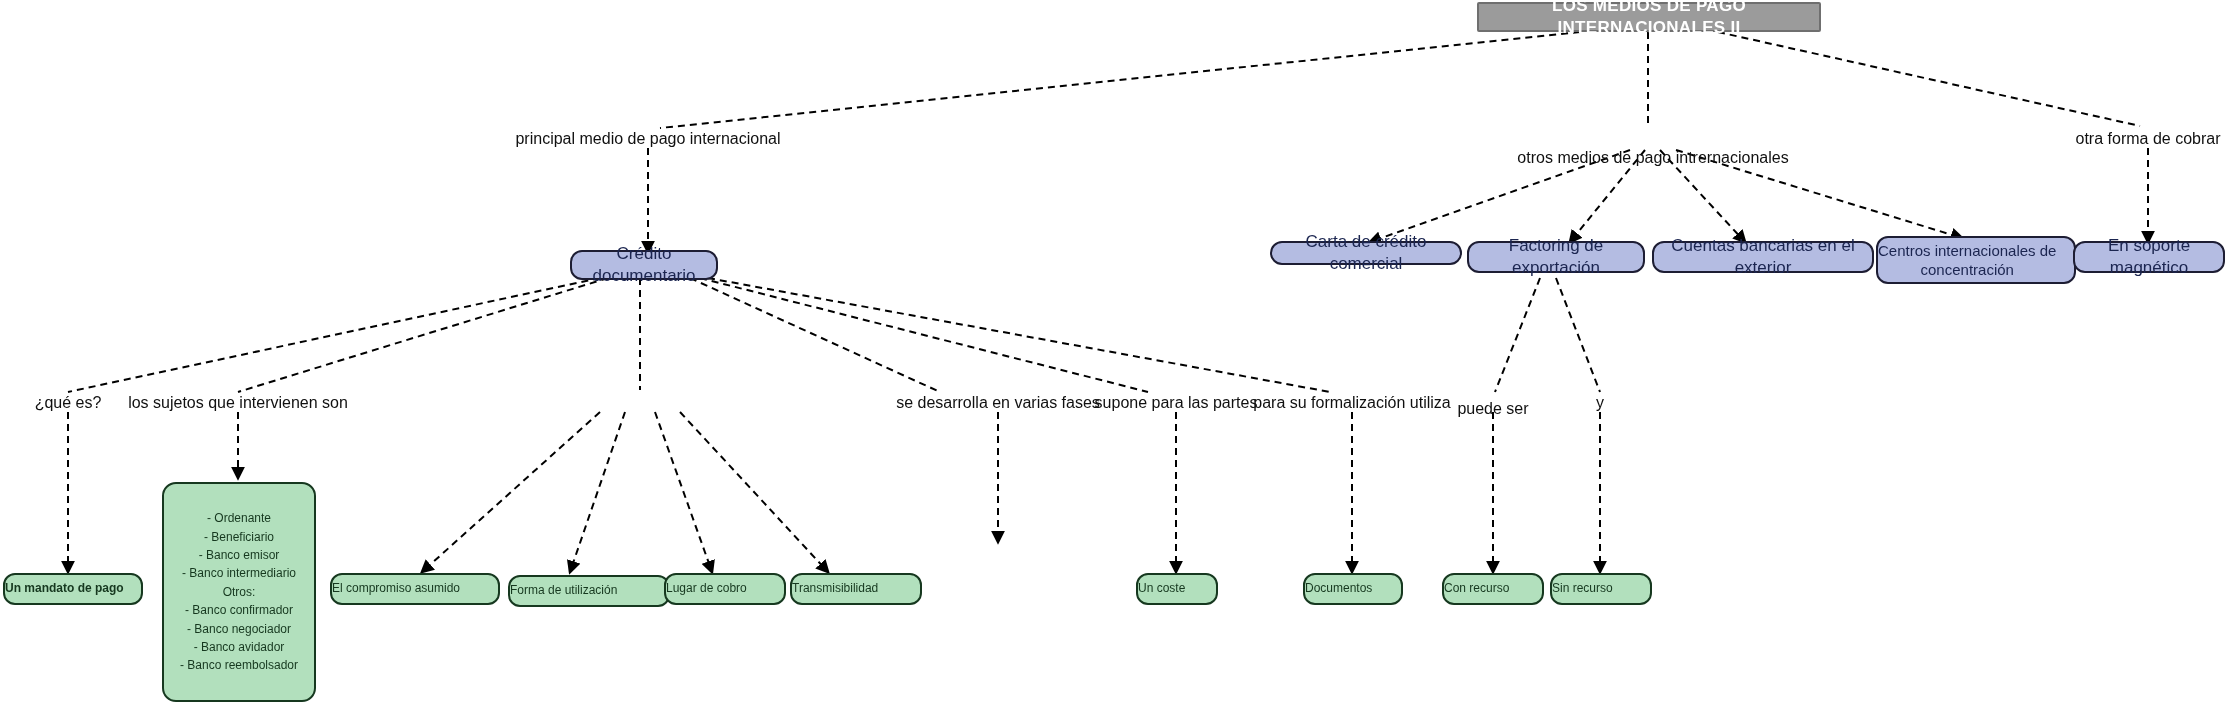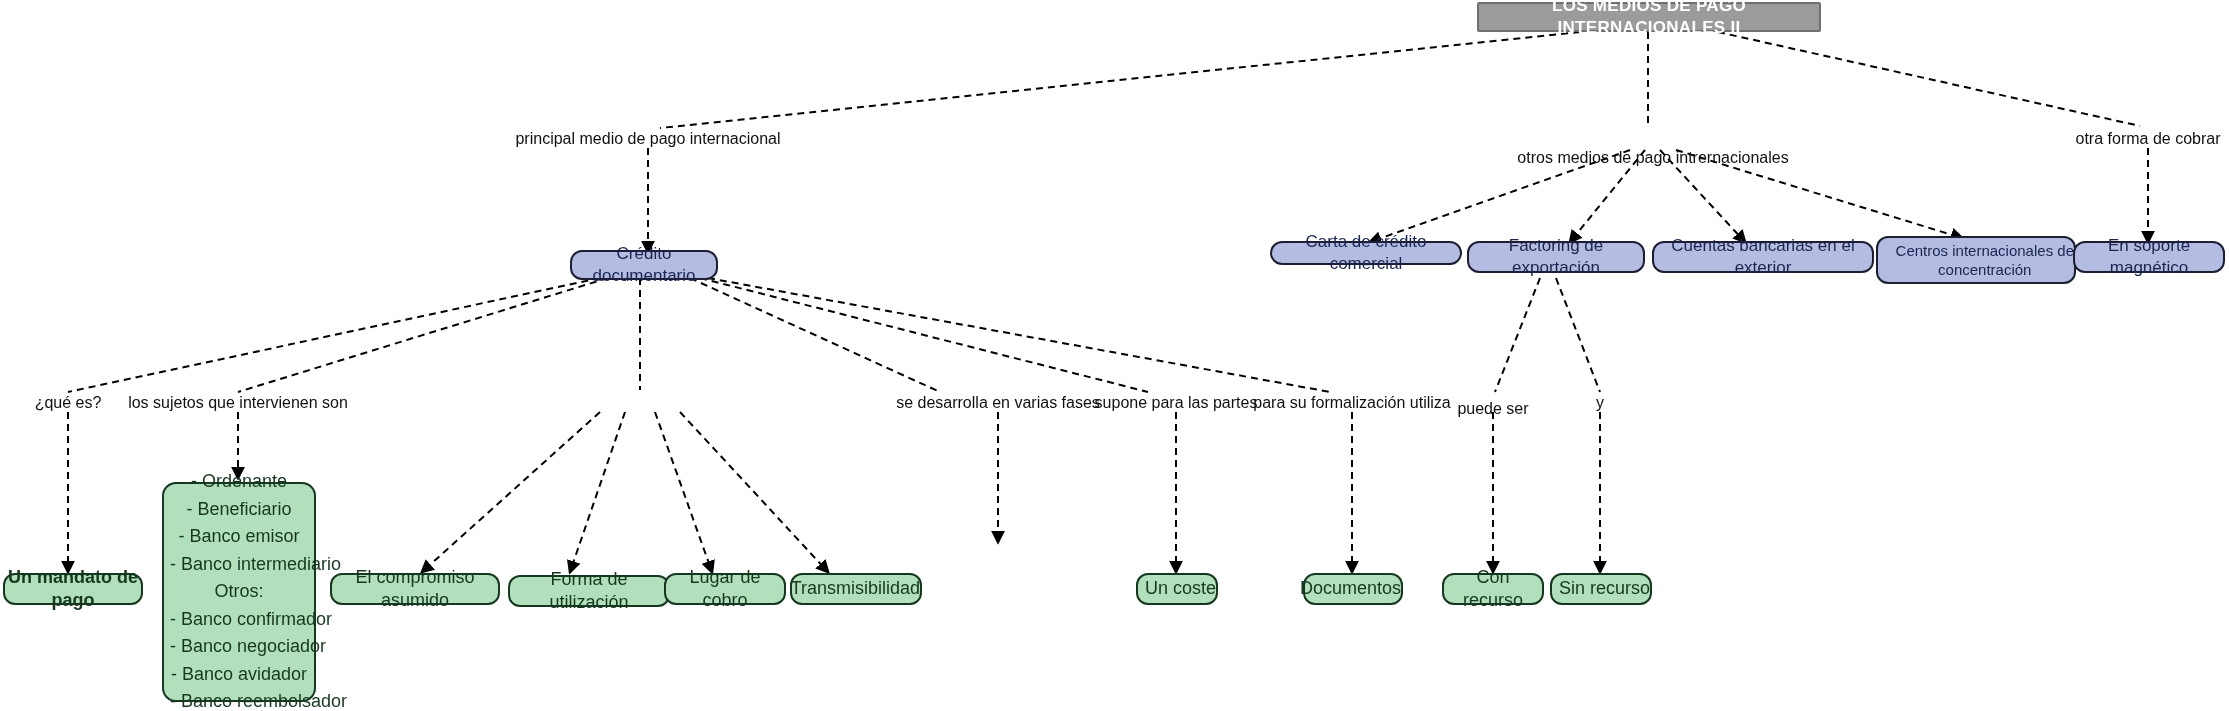--- a/index.html
+++ b/index.html
@@ -23,21 +23,21 @@
     top: 0;
     width: 2229px;
     height: 711px;
     pointer-events: none;
   }
   .node {
     position: absolute;
     box-sizing: border-box;
     display: flex;
     align-items: center;
-    justify-content: flex-end;
+    justify-content: flex-start;
     text-align: center;
     line-height: 1.28;
   }
   .node-title {
     background: #9b9b9b;
     border: 2px solid #6f6f6f;
     color: #ffffff;
     font-weight: bold;
     font-size: 17px;
     letter-spacing: 0.3px;
@@ -47,21 +47,21 @@
     background: #b4bce2;
     border: 2px solid #1d1d33;
     color: #1b2550;
     font-size: 17px;
     border-radius: 12px;
   }
   .node-green {
     background: #b2e0bd;
     border: 2px solid #16381f;
     color: #16381f;
-    font-size: 18px;
+    font-size: 12px;
     border-radius: 12px;
   }
   .node-green-list {
     border-radius: 14px;
     padding: 8px 6px;
   }
   .node-green-list .lines {
     display: block;
     width: 100%;
   }

